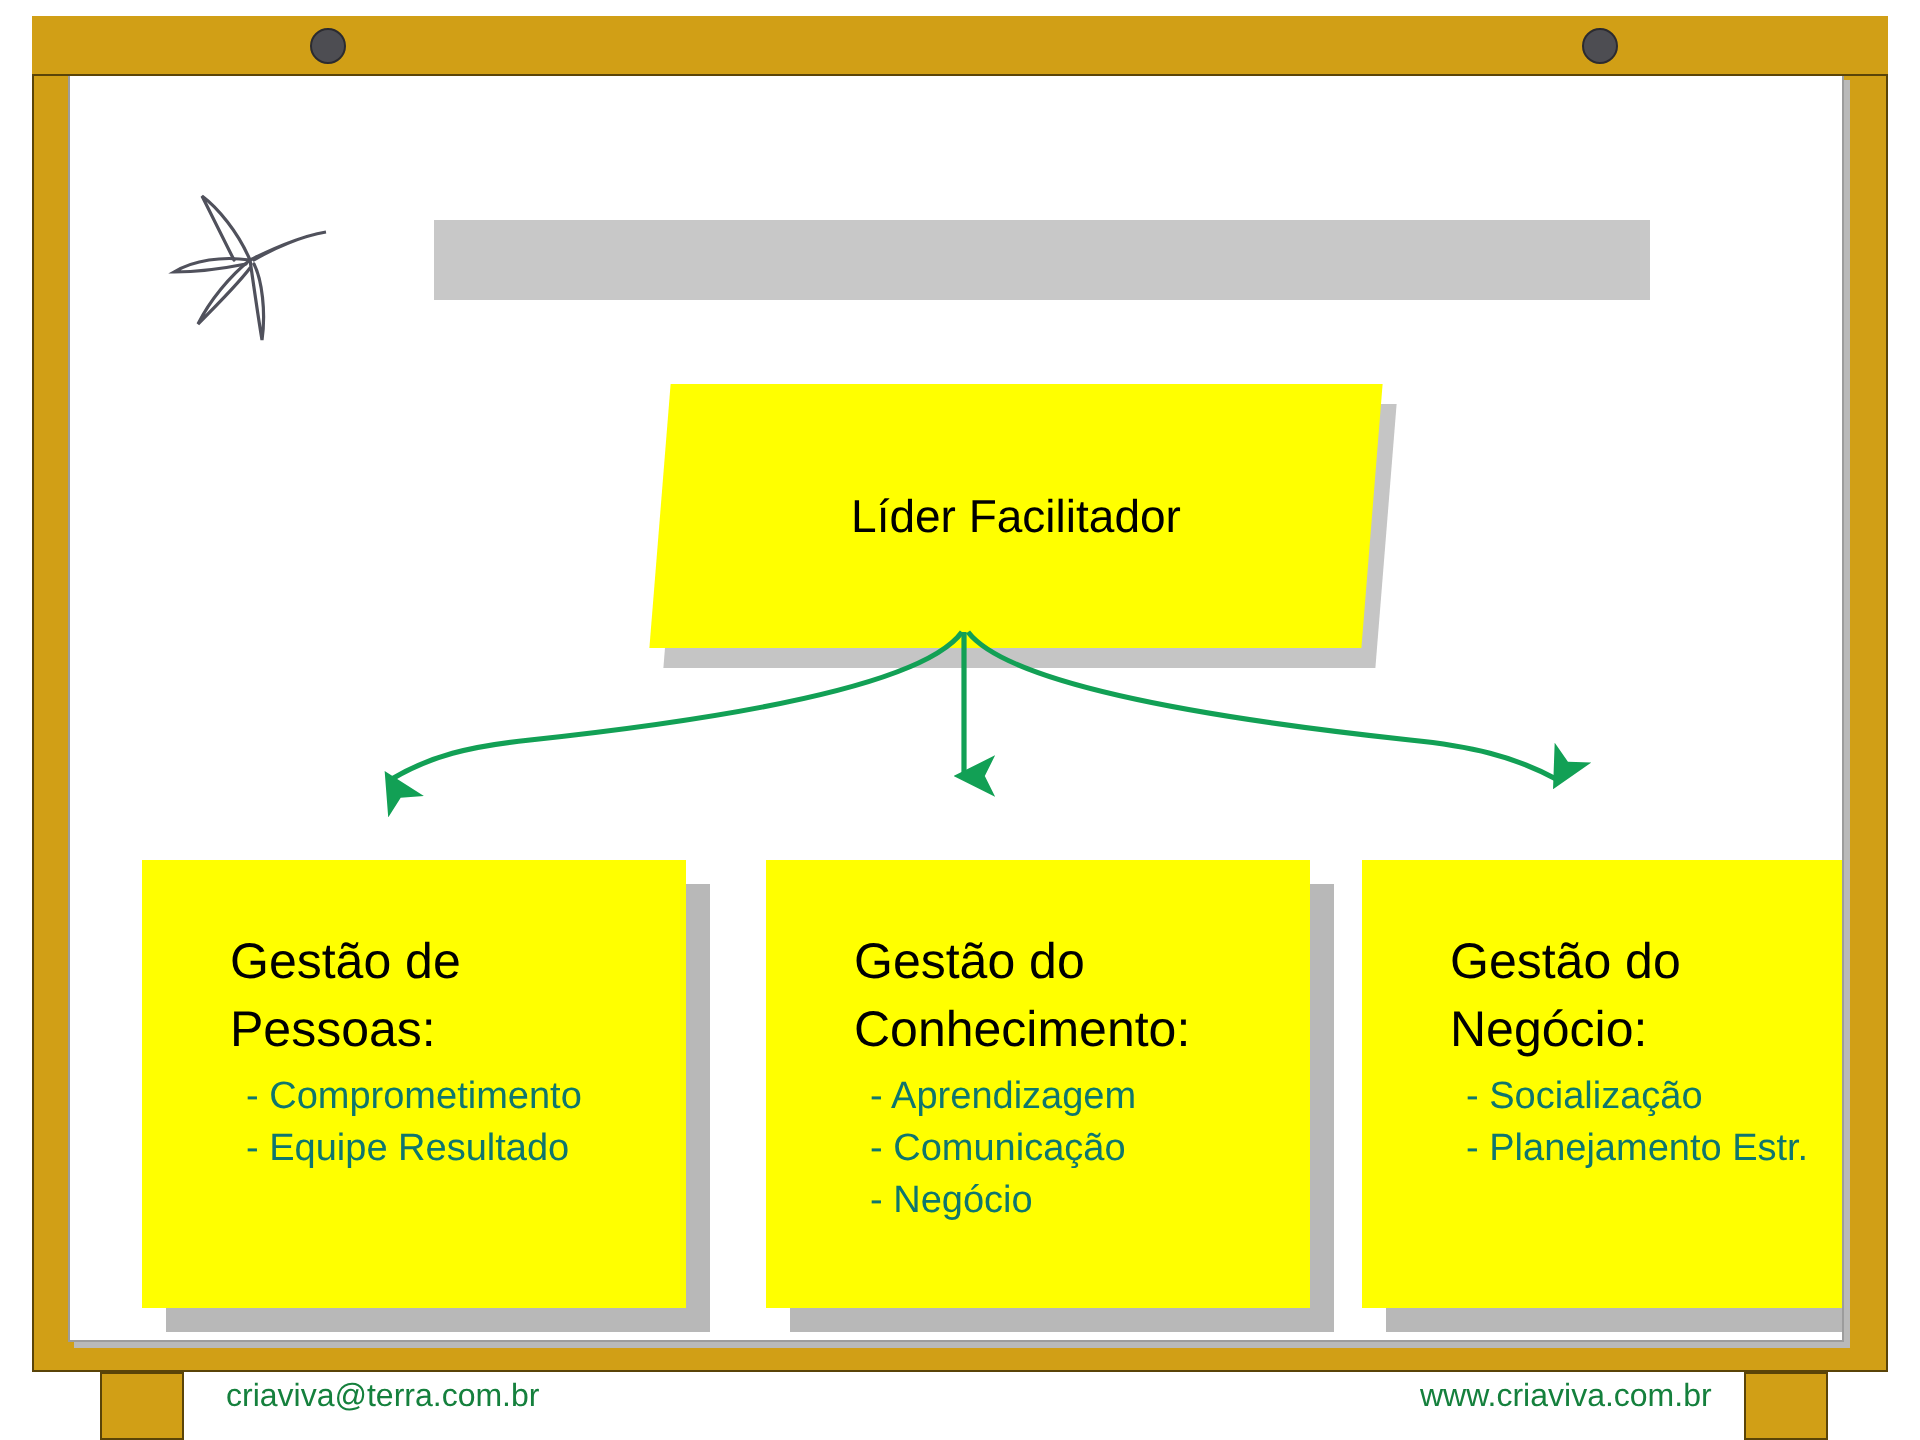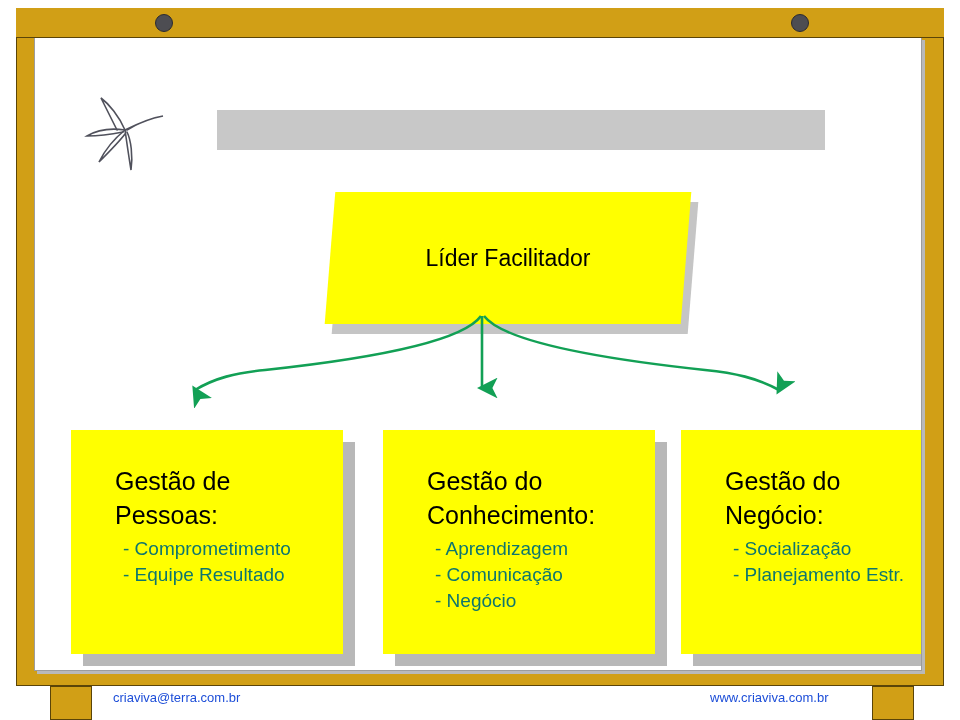--- a/index.html
+++ b/index.html
@@ -218,22 +218,22 @@
     padding-left: 8px;
   }
   .note1 { left: 36px; top: 392px; }
   .note2 { left: 348px; top: 392px; }
   .note3 { left: 646px; top: 392px; }
 
   
   .footer-left, .footer-right {
     position: absolute;
     top: 690px;
-    font-size: 13px;
-    color: #1d4ed8;
+    font-size: 16px;
+    color: #15803d;
   }
   .footer-left  { left: 113px; }
   .footer-right { left: 710px; }
 </style>
 </head>
 <body>
 
 <div id="stage">
 
   <div class="frame-outer"></div>

